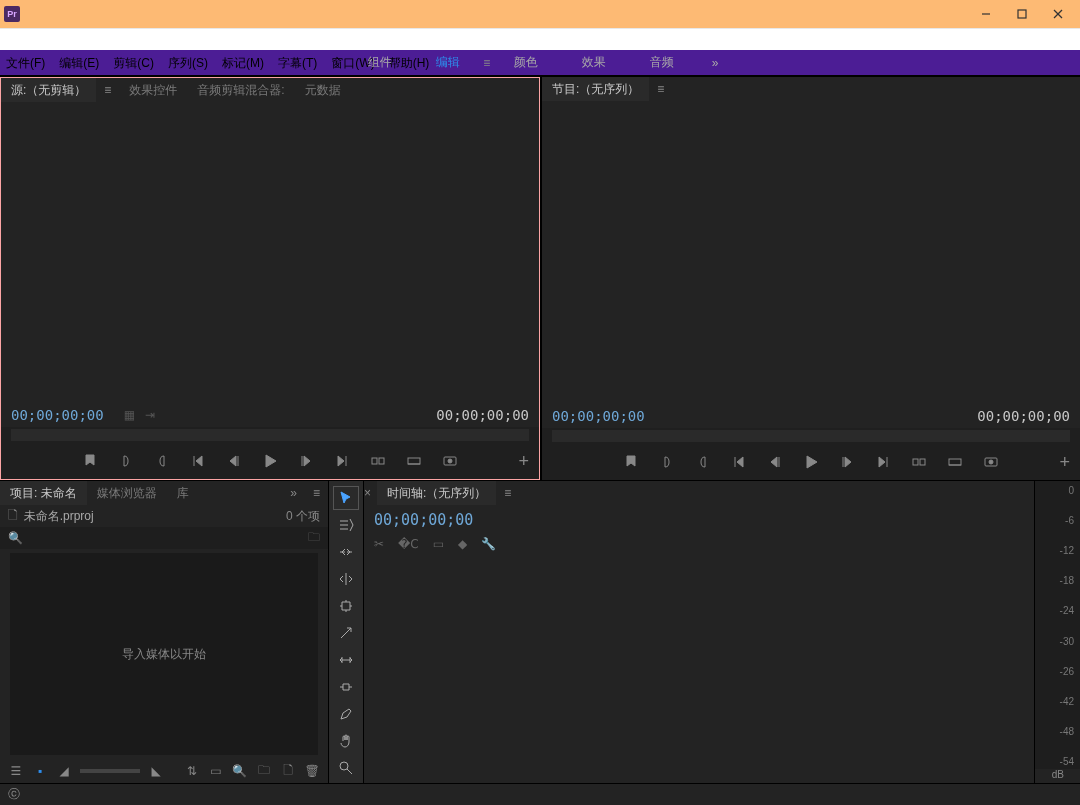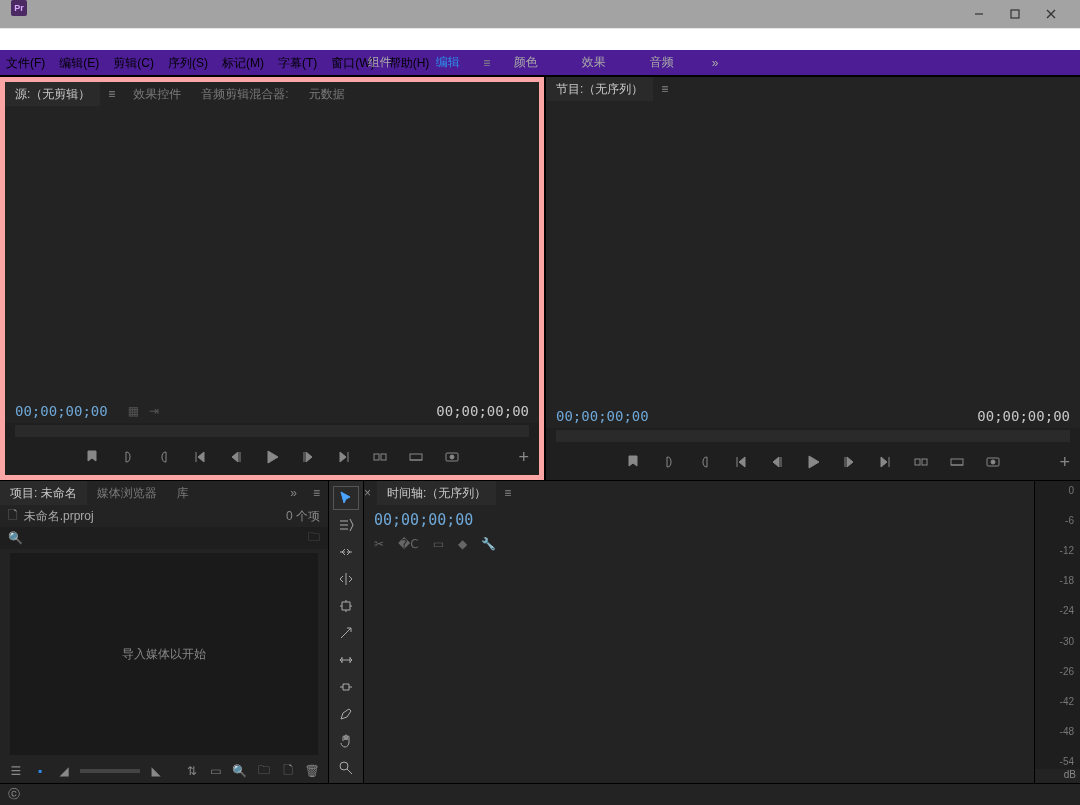--- a/index.html
+++ b/index.html
@@ -1,19 +1,19 @@
 <!DOCTYPE html>
 <html><head>
 <meta charset="utf-8">
 <style>
 * { margin:0; padding:0; box-sizing:border-box; font-family:"Microsoft YaHei","Segoe UI",sans-serif; }
 body { width:1080px; height:805px; background:#1b1b1b; overflow:hidden; color:#a8a8a8; font-size:12px; }
 
 
-.titlebar { height:28px; background:#a3a3a3; display:flex; align-items:flex-start; padding:0 11px; color:#000; }
+.titlebar { height:28px; background:#fdba74; display:flex; align-items:center; padding:0 4px; color:#000; }
 .titlebar .appicon { width:16px; height:16px; background:#4b2a63; border-radius:2px; display:flex; align-items:center; justify-content:center; color:#d9a8ff; font-size:9px; font-weight:bold; margin-right:6px; }
 .titlebar .wincontrols { margin-left:auto; display:flex; gap:0; }
 .titlebar .wincontrols div { width:36px; height:28px; display:flex; align-items:center; justify-content:center; cursor:pointer; }
 .titlebar .wincontrols svg { stroke:#333; stroke-width:1.2; fill:none; }
 
 
 .menubar { height:22px; background:#fff; display:flex; align-items:center; padding:0 6px; gap:14px; color:#000; border-top:1px solid #e8e8e8; }
 .menubar span { cursor:pointer;margin-top:48px; }
 
 
@@ -26,21 +26,21 @@
 
 .panel-tabs { height:24px; display:flex; align-items:center; background:#232323; }
 .panel-tabs .tab { padding:0 10px; height:24px; line-height:24px; cursor:pointer; color:#7a7a7a; }
 .panel-tabs .tab.active { color:#c8c8c8; background:#2a2a2a; }
 .panel-tabs .pmenu { padding:0 8px; color:#888; cursor:pointer; }
 .panel-tabs .tabmore { margin-left:auto; padding:0 8px; cursor:pointer; color:#888; }
 
 
 .upper { display:flex; height:404px; border-top:1px solid #000; }
 .monitor { flex:1; display:flex; flex-direction:column; background:#1f1f1f; }
-.monitor.source { border:5px solid #fca5a5; }
+.monitor.source { border:1px solid #fca5a5; }
 .monitor .view { flex:1; background:#232323; }
 .monitor .tcrow { height:24px; display:flex; align-items:center; padding:0 10px; background:#232323; }
 .monitor .tc { color:#6fa8d8; font-family:monospace; font-size:14px; }
 .monitor .tc.right { margin-left:auto; color:#c8c8c8; }
 .monitor .tcicons { margin-left:20px; display:flex; gap:10px; color:#555; }
 .monitor .ruler { height:12px; background:#2a2a2a; margin:2px 10px; }
 .monitor .transport { height:36px; display:flex; align-items:center; justify-content:center; gap:18px; padding:0 10px; position:relative; }
 .tbtn { width:18px; height:18px; color:#888; cursor:pointer; display:flex; align-items:center; justify-content:center; }
 .tbtn svg { width:16px; height:16px; fill:#888; stroke:#888; }
 .addbtn { position:absolute; right:10px; color:#888; font-size:18px; cursor:pointer; }
@@ -72,21 +72,21 @@
 .timeline .tlhead { padding:4px 10px; }
 .timeline .tlhead .tltc { color:#6fa8d8; font-family:monospace; font-size:15px; margin-top:2px; }
 .timeline .tltools { display:flex; gap:14px; padding:4px 10px; color:#666; }
 .timeline .tltools .ttl { cursor:pointer; }
 .timeline .tldrop { flex:1; display:flex; align-items:center; justify-content:center; color:#888; }
 .closex { color:#888; margin-right:6px; cursor:pointer; }
 
 
 .meter { width:46px; background:#1e1e1e; border-left:1px solid #000; border-top:1px solid #000; display:flex; flex-direction:column; }
 .meter .scale { flex:1; display:flex; flex-direction:column; justify-content:space-between; align-items:flex-end; padding:4px 6px 2px; color:#777; font-size:10px; }
-.meter .dbrow { height:14px; background:#232323; text-align:right; padding-right:4px; font-size:10px; color:#888; }
+.meter .dbrow { height:14px; background:#232323; text-align:right; padding-right:16px; font-size:10px; color:#888; }
 
 
 .status { height:22px; background:#232323; border-top:1px solid #000; display:flex; align-items:center; padding:0 8px; }
 .status .cc { color:#888; }
 </style>
 </head>
 <body>
 
 <div class="titlebar">
   <div class="appicon">Pr</div>

